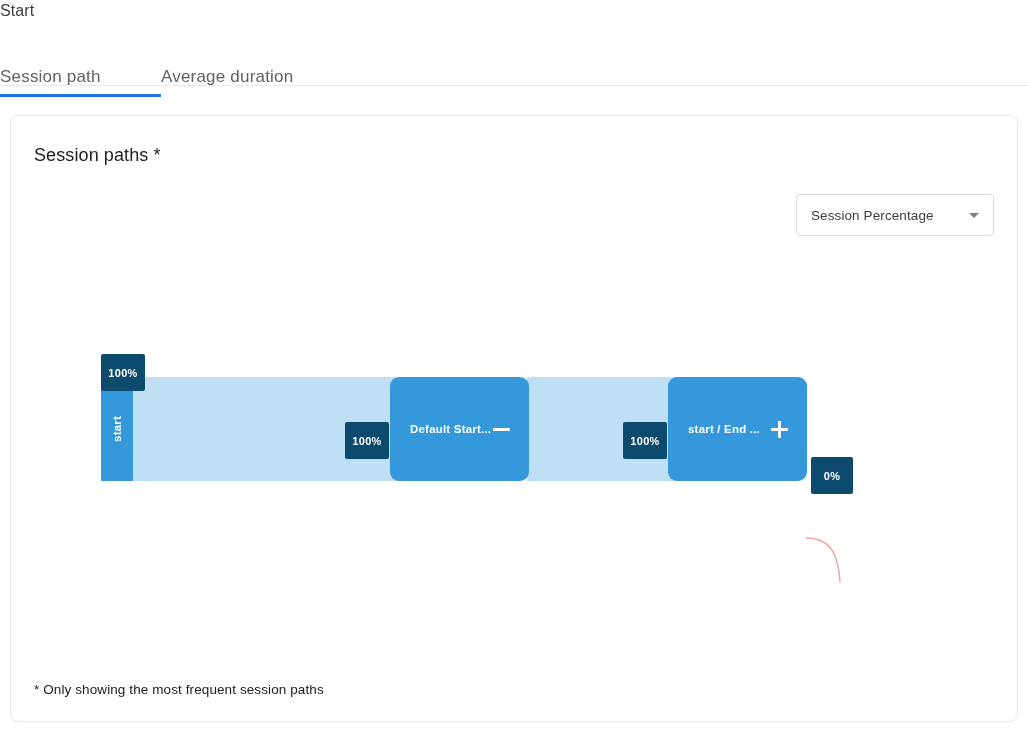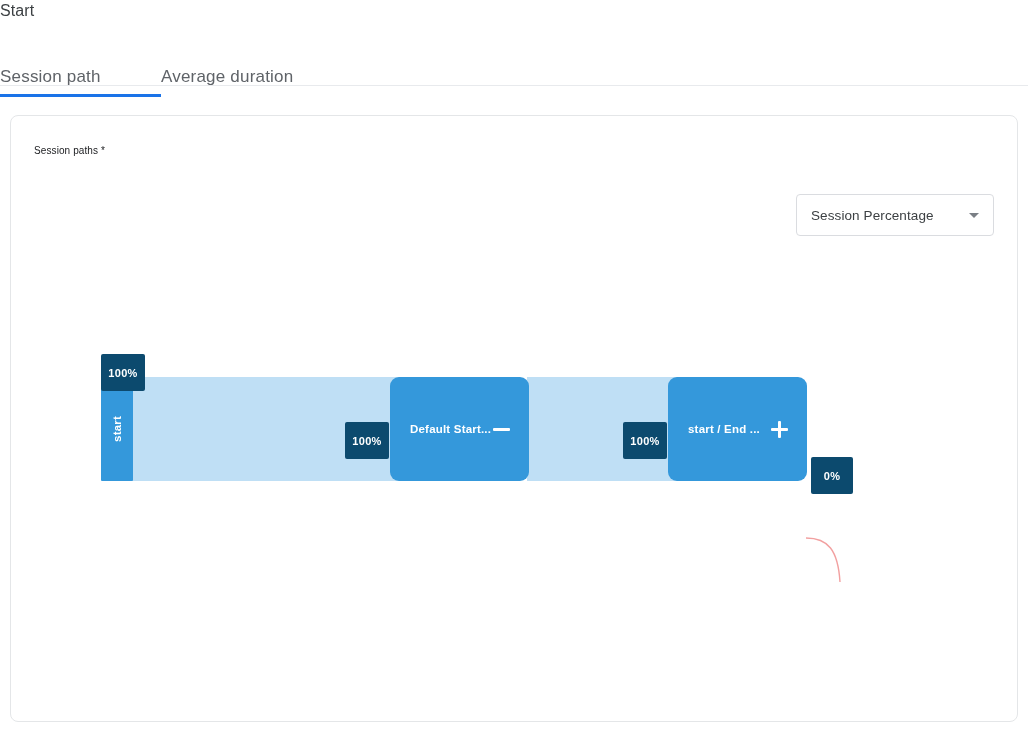--- a/index.html
+++ b/index.html
@@ -72,21 +72,21 @@
     box-sizing: border-box;
     background: #ffffff;
     border: 1px solid #e4e6e8;
     border-radius: 8px;
   }
 
   .card-title {
     position: absolute;
     left: 23px;
     top: 29px;
-    font-size: 10px;
+    font-size: 18px;
     color: #202124;
     letter-spacing: 0.1px;
   }
 
   
   .select {
     position: absolute;
     left: 785px;
     top: 33px;
     width: 198px;
@@ -288,14 +288,15 @@
     <div class="badge" style="left:612px; top:306px; width:44px;">
       <span>100%</span>
     </div>
 
     <div class="badge" style="left:800px; top:341px; width:42px;">
       <span>0%</span>
     </div>
 
   </div>
 
+  <div class="footnote">* Only showing the most frequent session paths</div>
 
 </div>
 
 </body></html>

